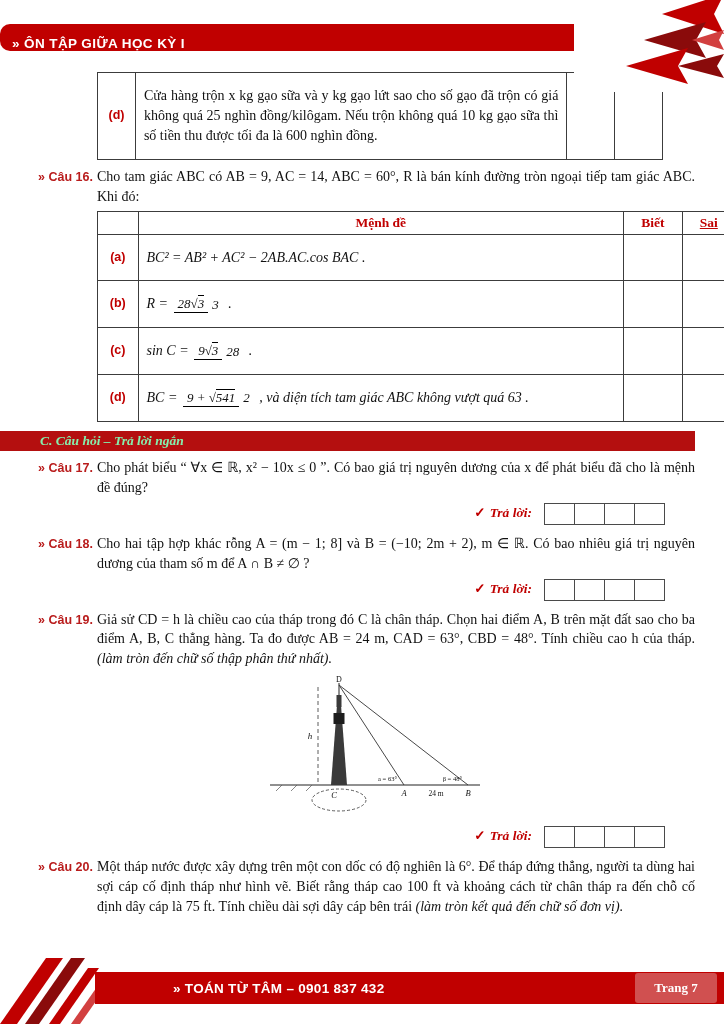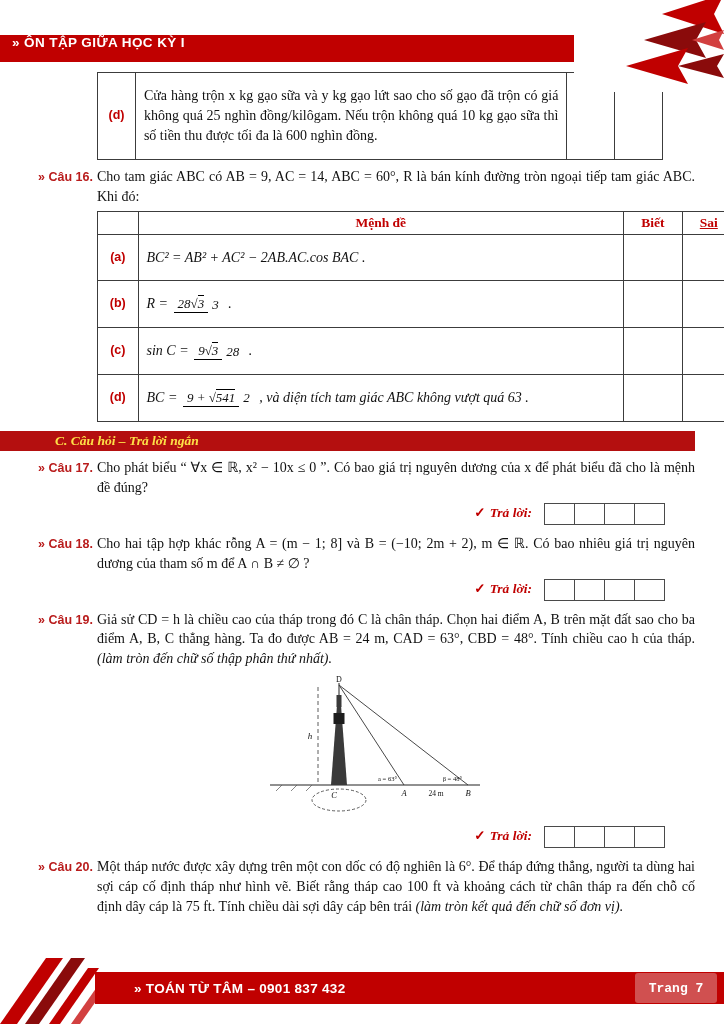--- a/index.html
+++ b/index.html
@@ -3,22 +3,22 @@
 <meta charset="utf-8">
 <style>
   * { margin:0; padding:0; box-sizing:border-box; }
   html,body { background:#ffffff; }
   .page {
     position:relative; width:724px; height:1024px; background:#fff;
     font-family:"Liberation Serif", serif; color:#111; overflow:hidden;
   }
   
   .header-bar {
-    position:absolute; top:35px; left:0; width:100%; height:27px;
-    background:#c00000; display:flex; align-items:flex-start; padding-left:12px;
+    position:absolute; top:24px; left:0; width:100%; height:27px;
+    background:#c00000; display:flex; align-items:flex-end; padding-left:12px;border-radius:10px;
   }
   .header-title {
     color:#fff; font-family:"Liberation Sans", sans-serif; font-weight:bold;
     font-size:13.5px; letter-spacing:.4px;
   }
   .corner-deco { position:absolute; top:0; right:0; z-index:3; }
   
   .content { position:absolute; top:72px; left:38px; width:657px; font-size:14px; line-height:1.42; }
   .qtable { border-collapse:collapse; background:#fff; }
   .qtable td { border:1px solid #3c3c3c; vertical-align:middle; }
@@ -45,38 +45,38 @@
   .sqrt .rc { border-top:1px solid #000; }
   .question { position:relative; padding-left:59px; margin-top:7px; }
   .qlabel {
     position:absolute; left:0; top:2px; color:#b91c1c; white-space:nowrap;
     font-family:"Liberation Sans", sans-serif; font-weight:bold; font-size:12.5px;
   }
   .qtext { text-align:justify; }
   .note { font-style:italic; }
   .section-bar {
     margin:9px 0 0 -38px; width:695px; height:20px; background:#b40f0f;
-    color:#fde047; font-weight:bold; font-style:italic; font-size:13.5px;
-    padding-left:55px; display:flex; align-items:center;
+    color:#86efac; font-weight:bold; font-style:italic; font-size:13.5px;
+    padding-left:40px; display:flex; align-items:center;
   }
   .answer-row { display:flex; justify-content:flex-end; align-items:flex-start; gap:13px; margin:5px 30px 2px 0; height:24px; }
   .traloi { color:#c00000; font-weight:bold; font-style:italic; font-size:13.5px; white-space:nowrap; }
   .traloi .check { font-style:normal; margin-right:4px; }
   .answer-boxes { display:flex; }
   .abox { width:31px; height:22px; border:1px solid #4a4a4a; background:#fff; margin-left:-1px; }
   .figure-wrap { display:flex; justify-content:center; margin:4px 0 0; }
   
   .footer-bar {
     position:absolute; left:95px; top:972px; width:629px; height:32px;
-    background:#c00000; display:flex; align-items:center; padding-left:39px; z-index:1;
+    background:#c00000; display:flex; align-items:center; padding-left:78px; z-index:1;
   }
   .footer-brand { color:#fff; font-family:"Liberation Sans", sans-serif; font-weight:bold; font-size:13.5px; letter-spacing:.3px; }
   .page-badge {
     position:absolute; right:7px; top:973px; width:82px; height:30px; background:#d05050;
-    border-radius:3px; color:#fff; font-family:Liberation Mono, monospace; font-weight:bold;
+    border-radius:3px; color:#fff; font-family:Liberation Serif, serif; font-weight:bold;
     font-size:13px; display:flex; align-items:center; justify-content:center; z-index:2;
   }
   .bottom-deco { position:absolute; left:0; bottom:0; z-index:0; }
   svg text { font-family:"Liberation Serif", serif; fill:#111; }
 </style>
 </head>
 <body>
 
 <div class="page">
 

